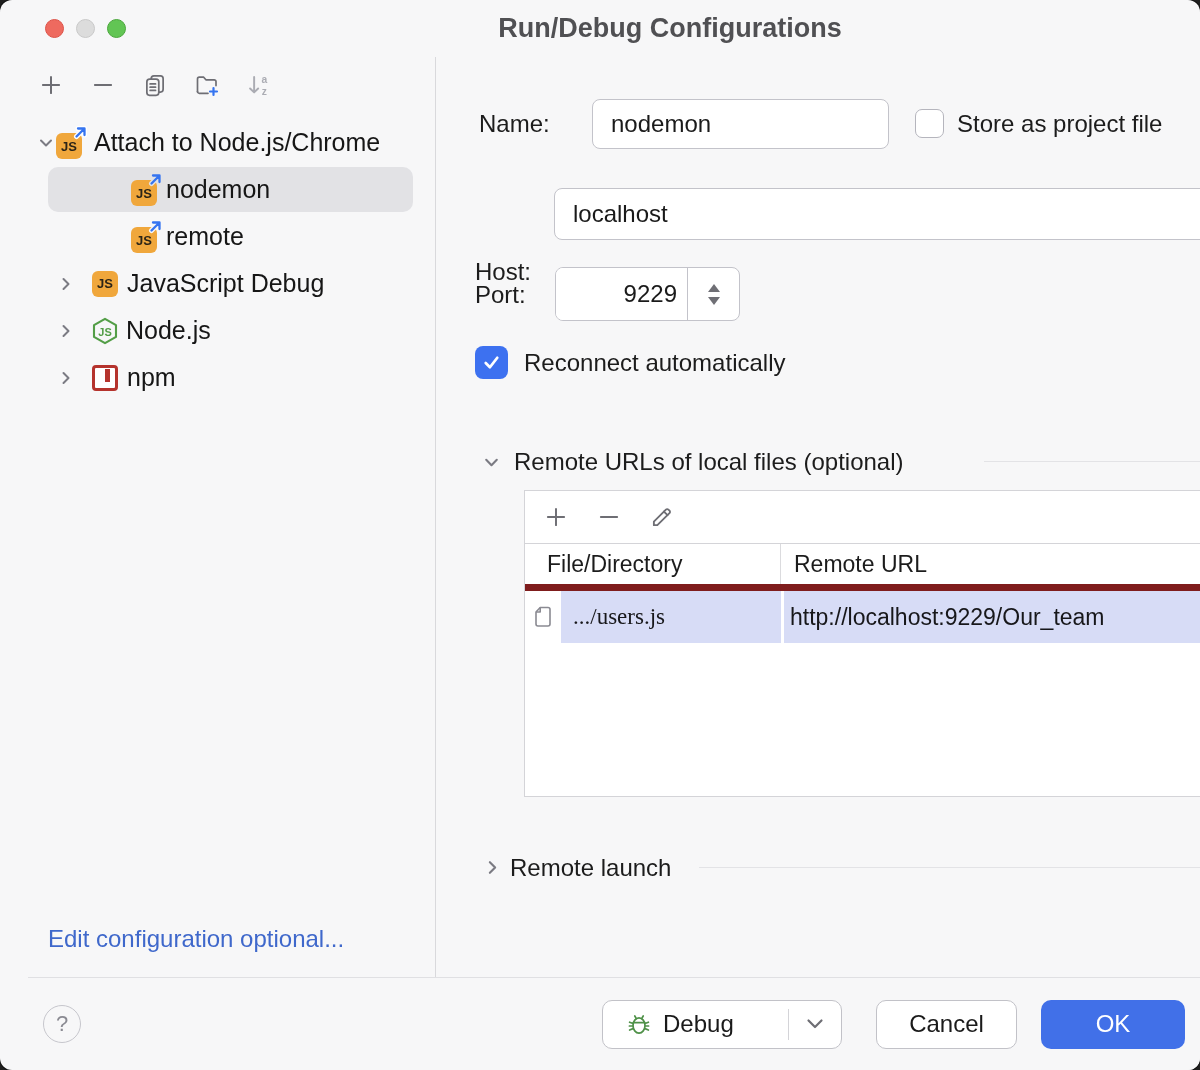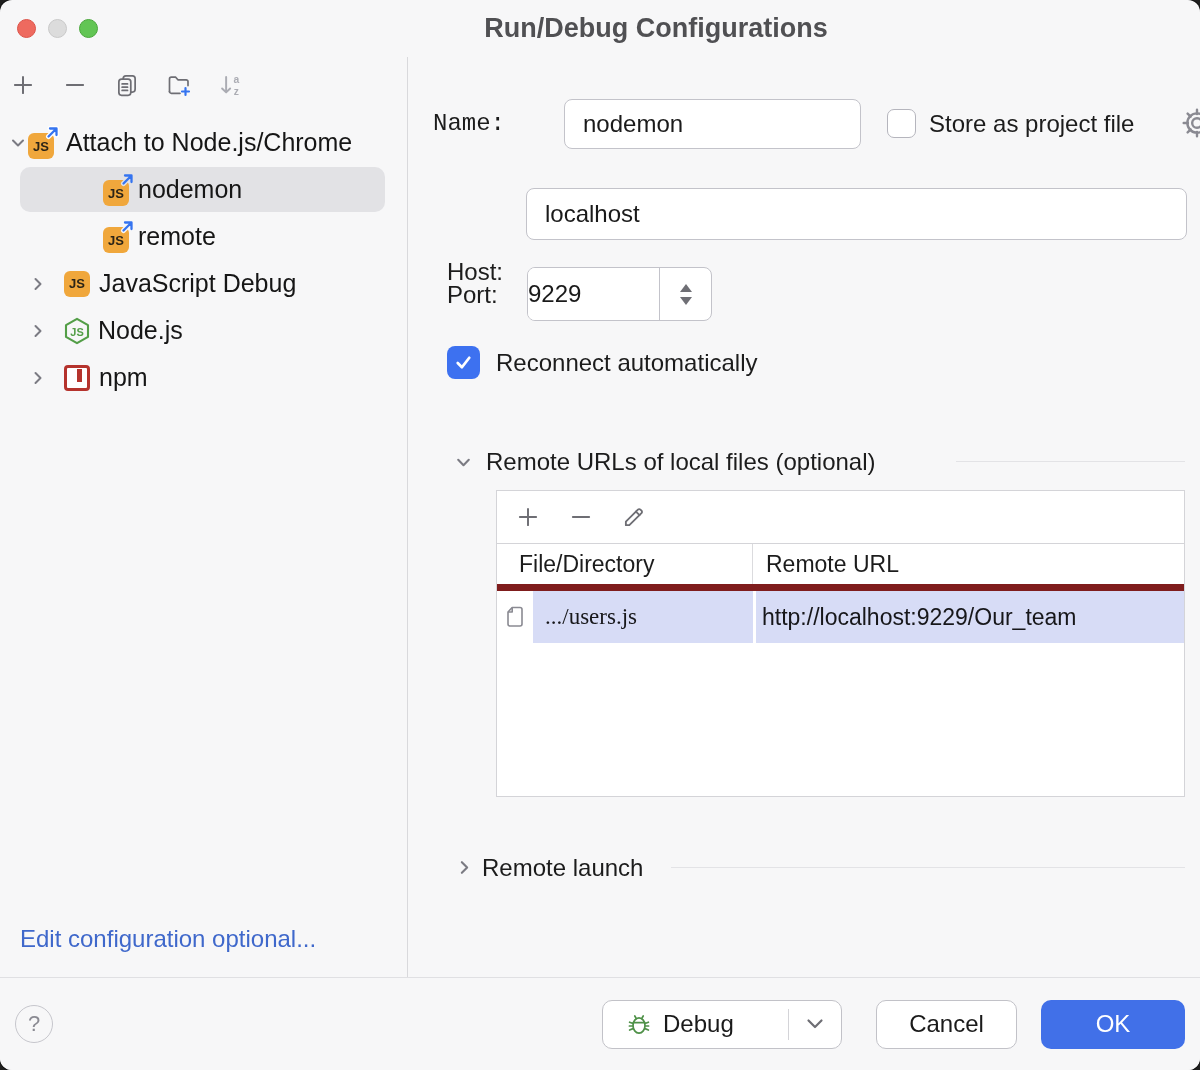--- a/index.html
+++ b/index.html
@@ -1,19 +1,19 @@
 <!DOCTYPE html>
 <html><head>
 <meta charset="utf-8">
 <style>
   * { margin:0; padding:0; box-sizing:border-box; }
   html,body { background:#1f1f1f; font-family:"Liberation Sans", sans-serif; }
   .window {
     position:relative; width:1200px; height:1070px; background:#f7f7f8;
-    border-radius:12px; overflow:hidden; box-shadow:0 0 0 1px rgba(0,0,0,.45);
+    border-radius:12px; overflow:hidden; box-shadow:0 0 0 1px rgba(0,0,0,.45);padding-left:28px;
   }
 
   
   .titlebar { position:relative; height:57px; }
   .traffic { position:absolute; left:17px; top:19px; display:flex; gap:12px; }
   .tl { width:19px; height:19px; border-radius:50%; }
   .tl-close { background:#ee6a5f; border:1px solid #dd5349; }
   .tl-min   { background:#dcdcdc; border:1px solid #c9c9c9; }
   .tl-zoom  { background:#62c554; border:1px solid #4aa73c; }
   .dlg-title { position:absolute; left:112px; right:0; top:13px; text-align:center;
@@ -59,21 +59,21 @@
   
   .abs { position:absolute; }
   .lbl { font-size:24px; color:#1c1c1c; }
   .field { background:#fff; border:1px solid #c3c3ca; border-radius:8px; height:50px; font-size:24px; color:#1a1a1a;
     font-family:"Liberation Sans", sans-serif; padding:0 18px; outline:none; }
 
   .store-box { width:29px; height:29px; border:1.5px solid #b5b5bd; border-radius:7px; background:#fff; }
   .gear { width:34px; height:34px; color:#8a8a92; }
 
   .spinner { display:flex; width:185px; height:54px; background:#fff; border:1px solid #c3c3ca; border-radius:8px; overflow:hidden; }
-  .spin-num { width:131px; border:none; outline:none; font-size:24px; color:#1a1a1a; text-align:left; padding-right:10px; font-family:"Liberation Sans", sans-serif; }
+  .spin-num { width:131px; border:none; outline:none; font-size:24px; color:#1a1a1a; text-align:right; padding-right:10px; font-family:"Liberation Sans", sans-serif; }
   .spin-btns { width:53px; border-left:1px solid #c3c3ca; display:flex; flex-direction:column; align-items:center; justify-content:center; gap:3px; color:#6f6f75; }
 
   .check-on { width:33px; height:33px; border-radius:8px; background:#3d71f0; display:flex; align-items:center; justify-content:center; }
 
   .sec-chev { width:19px; height:19px; color:#7b7b83; }
   .sec-line { height:1px; background:#e3e3e6; }
 
   
   .url-table { left:88px; top:433px; width:689px; height:307px; background:#fff; border:1px solid #d4d4d8; }
   .tbl-toolbar { height:53px; display:flex; align-items:center; padding-left:17px; gap:26px; border-bottom:1px solid #d4d4d8; color:#6e6e74; }
@@ -232,21 +232,21 @@
             </span>
           <span class="cat-label">npm</span>
         </div>
       </div>
 
       <div class="edit-link">Edit configuration optional...</div>
     </aside>
 
     <main class="main">
 
-      <label class="abs lbl" style="left:25px; top:53px;font-family:Liberation Mono, monospace;">Name:</label>
+      <label class="abs lbl" style="left:43px; top:53px;">Name:</label>
       <input class="abs field" style="left: 156px; top: 42px; width: 297px;" value="nodemon">
       <span class="abs store-box" style="left:479px; top:52px;"></span>
       <span class="abs lbl" style="left:521px; top:53px;">Store as project file</span>
       <svg class="abs gear" style="left:772px; top:49px;" viewBox="0 0 24 24" fill="none" stroke="currentColor" stroke-width="1.7" stroke-linecap="round">
         <circle cx="12" cy="12" r="3.4"></circle>
         <circle cx="12" cy="12" r="6.8"></circle>
         <path d="M12 2.6v3M12 18.4v3M2.6 12h3M18.4 12h3M5.4 5.4l2.1 2.1M16.5 16.5l2.1 2.1M18.6 5.4l-2.1 2.1M7.5 16.5l-2.1 2.1"></path>
       </svg>
 
       <label class="abs lbl" style="left:39px; top:201px;">Host:</label>

